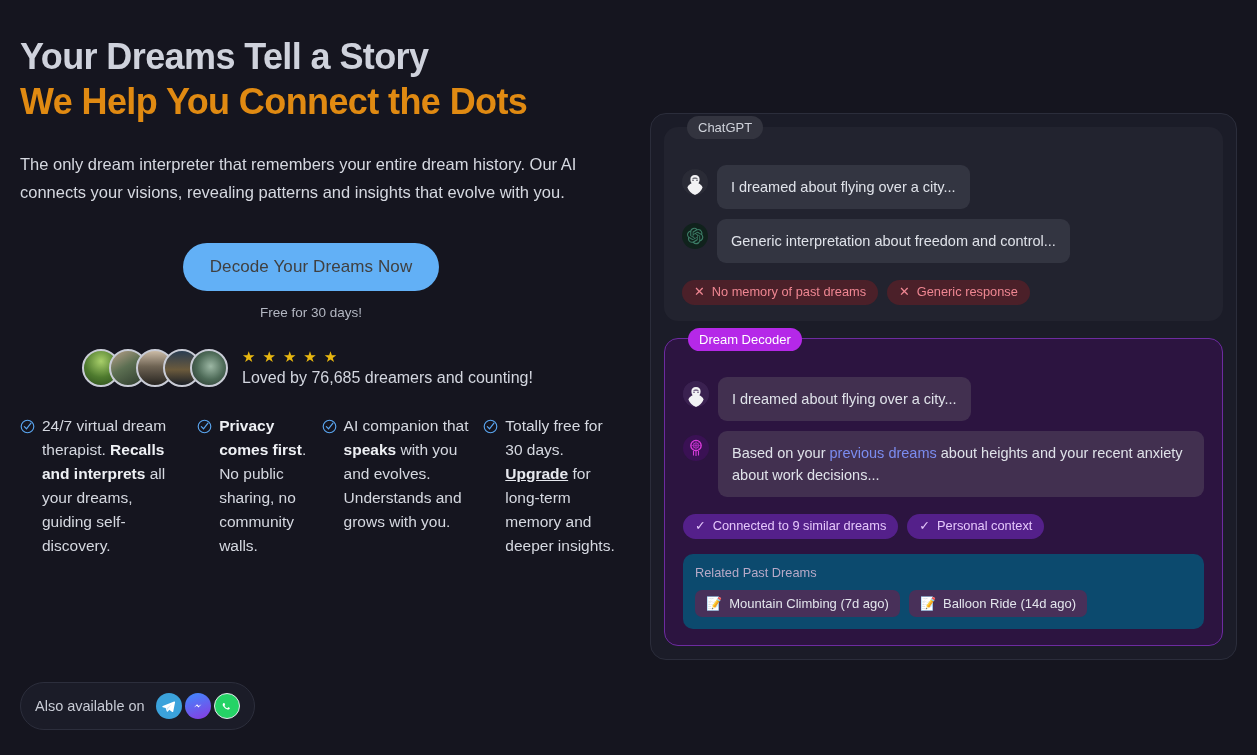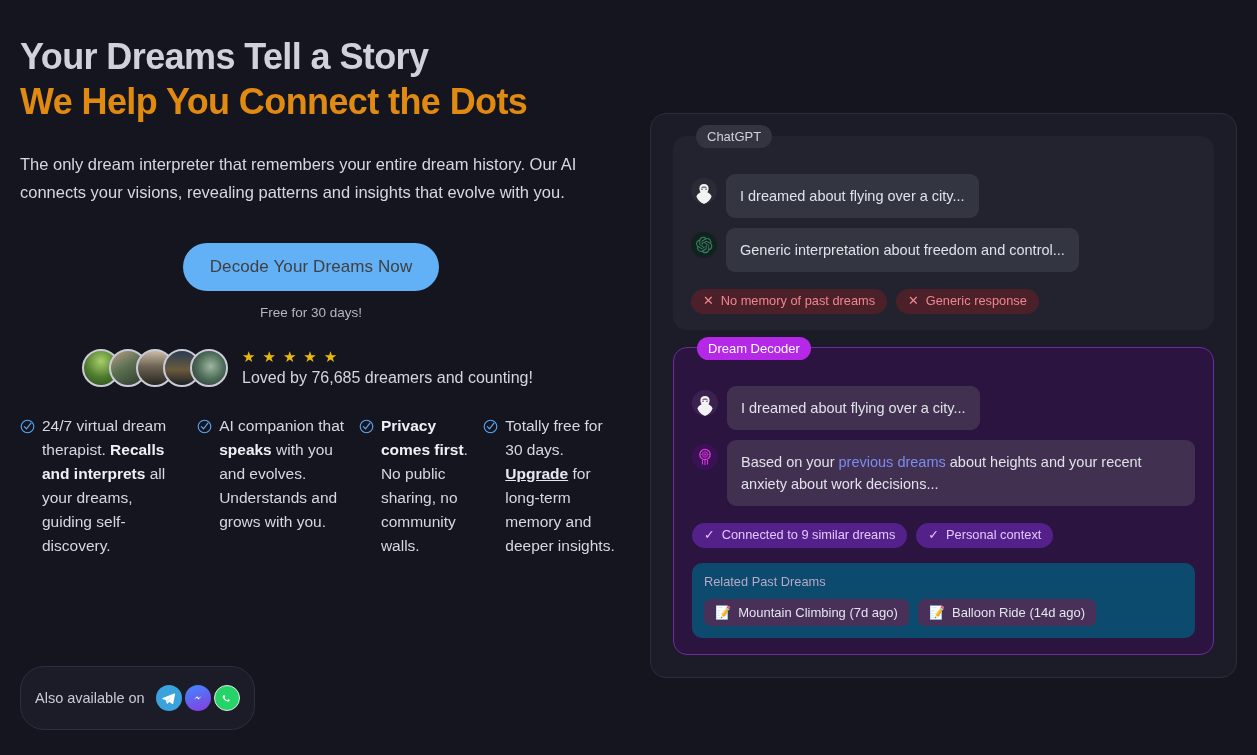--- a/index.html
+++ b/index.html
@@ -53,35 +53,35 @@
   .feature { display: flex; gap: 7px; font-size: 15.5px; line-height: 24px;
              color: #d5d8e0; max-width: 596px; align-items: flex-start; }
   .feature .chk { flex: 0 0 auto; margin-top: 3px; }
   .feature b { color: #eef0f4; font-weight: bold; }
   .feature .upgrade { color: #e6e8ee; font-weight: bold; text-decoration: underline; cursor: pointer; }
 
   .also-bar {
     position: absolute; left: 20px; bottom: 25px;
     display: inline-flex; align-items: center; gap: 11px;
     background: #1b1c28; border: 1px solid #2c2e3c;
-    border-radius: 24px; padding: 18px 14px;
+    border-radius: 24px; padding: 10px 14px;
   }
   .also-label { font-size: 14.5px; color: #c8cbd5; }
   .soc-icons { display: flex; gap: 3px; }
   .soc { width: 26px; height: 26px; border-radius: 50%; display: flex;
          align-items: center; justify-content: center; }
   .soc-tg { background: #3ba2db; }
   .soc-ms { background: linear-gradient(160deg,#3d8bff 0%,#8a3ae0 100%); }
   .soc-wa { background: #25d366; border: 1.6px solid #e6e8ee; }
 
   
   .right { position: absolute; left: 650px; top: 113px; width: 587px; }
   .outer-card {
     background: #1b1c28; border: 1px solid #2b2d3b; border-radius: 16px;
-    padding: 22px; display: flex; flex-direction: column; gap: 17px;
+    padding: 13px; display: flex; flex-direction: column; gap: 17px;
   }
 
   .sub-card { position: relative; border-radius: 14px; padding: 28px 18px 16px 18px; }
   .card-chatgpt { background: #22232f; }
   .card-decoder { background: #2c1440; border: 1px solid #6d2ba0; }
 
   .badge { position: absolute; top: -11px; left: 23px; font-size: 13px;
            border-radius: 13px; padding: 5px 11px; line-height: 1; }
   .badge-grey { background: #33343f; color: #cfd2da; }
   .badge-purple { background: #b528e8; color: #ffffff; }
@@ -164,31 +164,31 @@
         <span><span>24/7 virtual dream therapist. </span><b>Recalls and interprets</b><span> all your dreams, guiding self-discovery.</span></span>
       </div>
 
       <div class="feature">
         <span class="chk">
           <svg width="15" height="15" viewBox="0 0 20 20">
               <circle cx="10" cy="10" r="8.4" fill="none" stroke="#5aa6f0" stroke-width="1.5"></circle>
               <path d="M5.8 10.2 L8.7 13 L14.6 5.6" fill="none" stroke="#5aa6f0" stroke-width="1.6" stroke-linecap="round"></path>
             </svg>
         </span>
-        <span><span>AI companion that </span><b>speaks</b><span> with you and evolves. Understands and grows with you.</span></span>
+        <span><span></span><b>Privacy comes first</b><span>. No public sharing, no community walls.</span></span>
       </div>
 
       <div class="feature">
         <span class="chk">
           <svg width="15" height="15" viewBox="0 0 20 20">
               <circle cx="10" cy="10" r="8.4" fill="none" stroke="#5aa6f0" stroke-width="1.5"></circle>
               <path d="M5.8 10.2 L8.7 13 L14.6 5.6" fill="none" stroke="#5aa6f0" stroke-width="1.6" stroke-linecap="round"></path>
             </svg>
         </span>
-        <span><span></span><b>Privacy comes first</b><span>. No public sharing, no community walls.</span></span>
+        <span><span>AI companion that </span><b>speaks</b><span> with you and evolves. Understands and grows with you.</span></span>
       </div>
 
       <div class="feature">
         <span class="chk">
           <svg width="15" height="15" viewBox="0 0 20 20">
               <circle cx="10" cy="10" r="8.4" fill="none" stroke="#5aa6f0" stroke-width="1.5"></circle>
               <path d="M5.8 10.2 L8.7 13 L14.6 5.6" fill="none" stroke="#5aa6f0" stroke-width="1.6" stroke-linecap="round"></path>
             </svg>
         </span>
         <span><span>Totally free for 30 days. </span><span class="upgrade">Upgrade</span><span> for long-term memory and deeper insights.</span></span>

